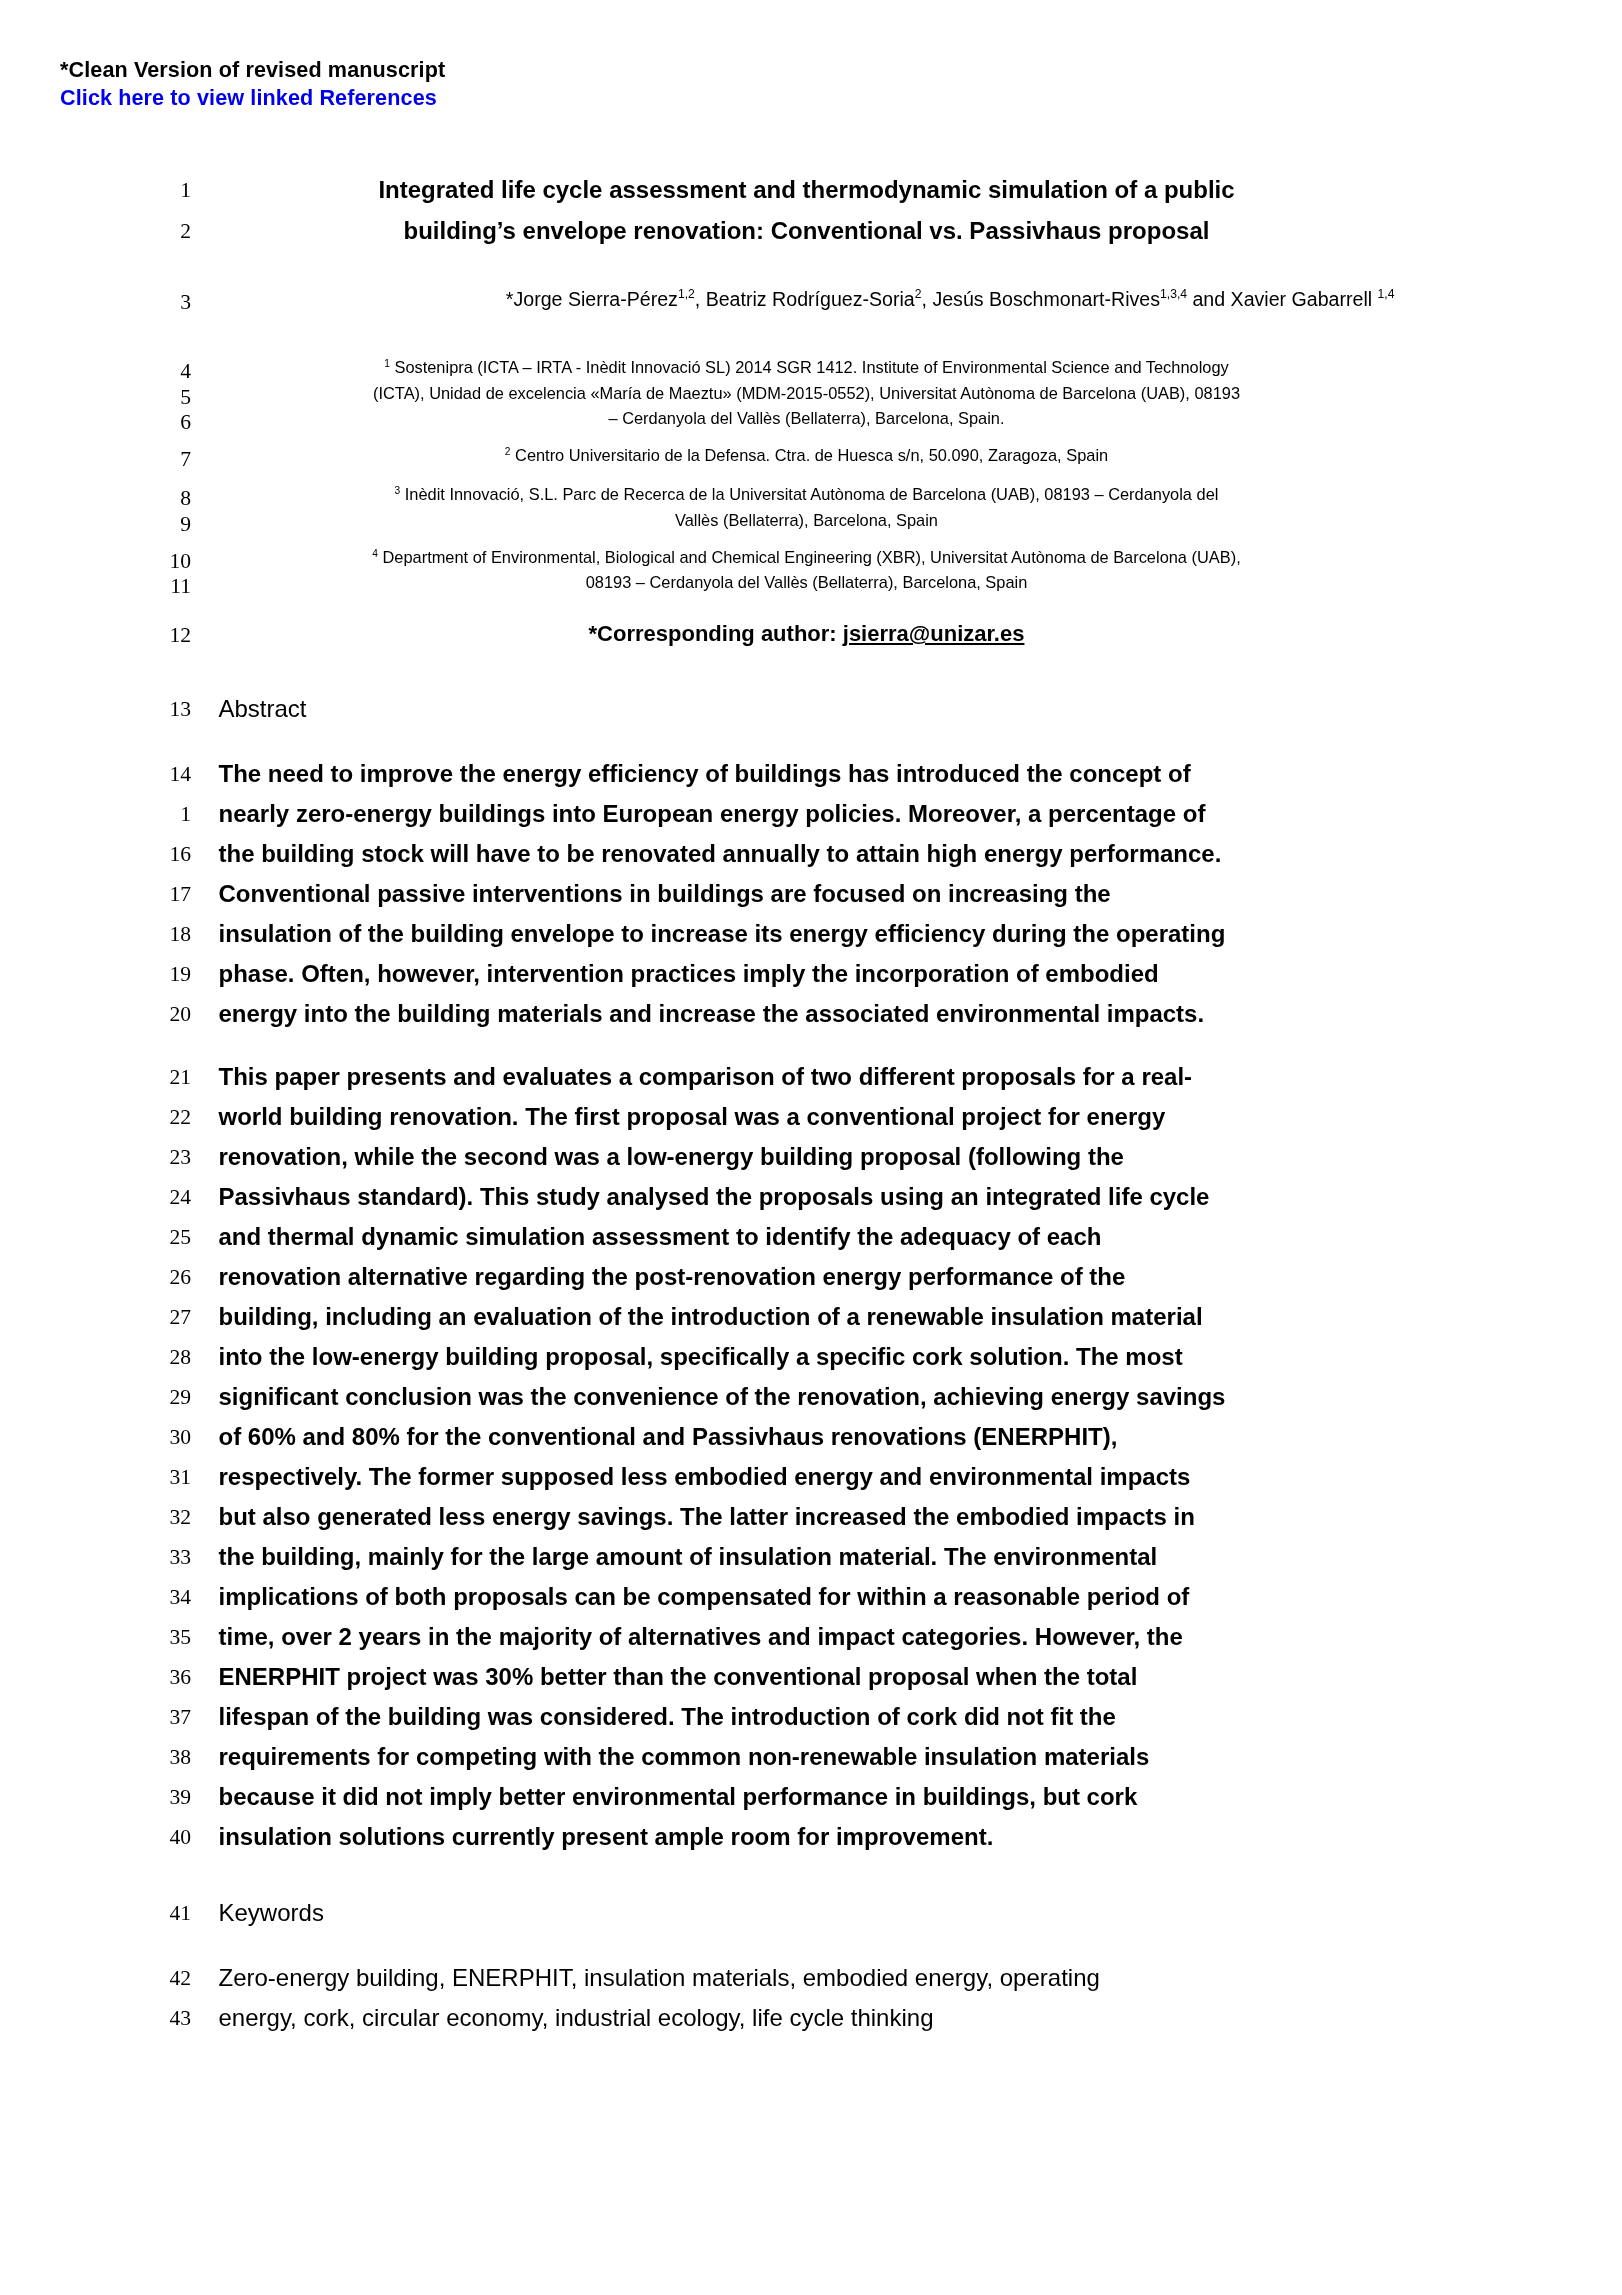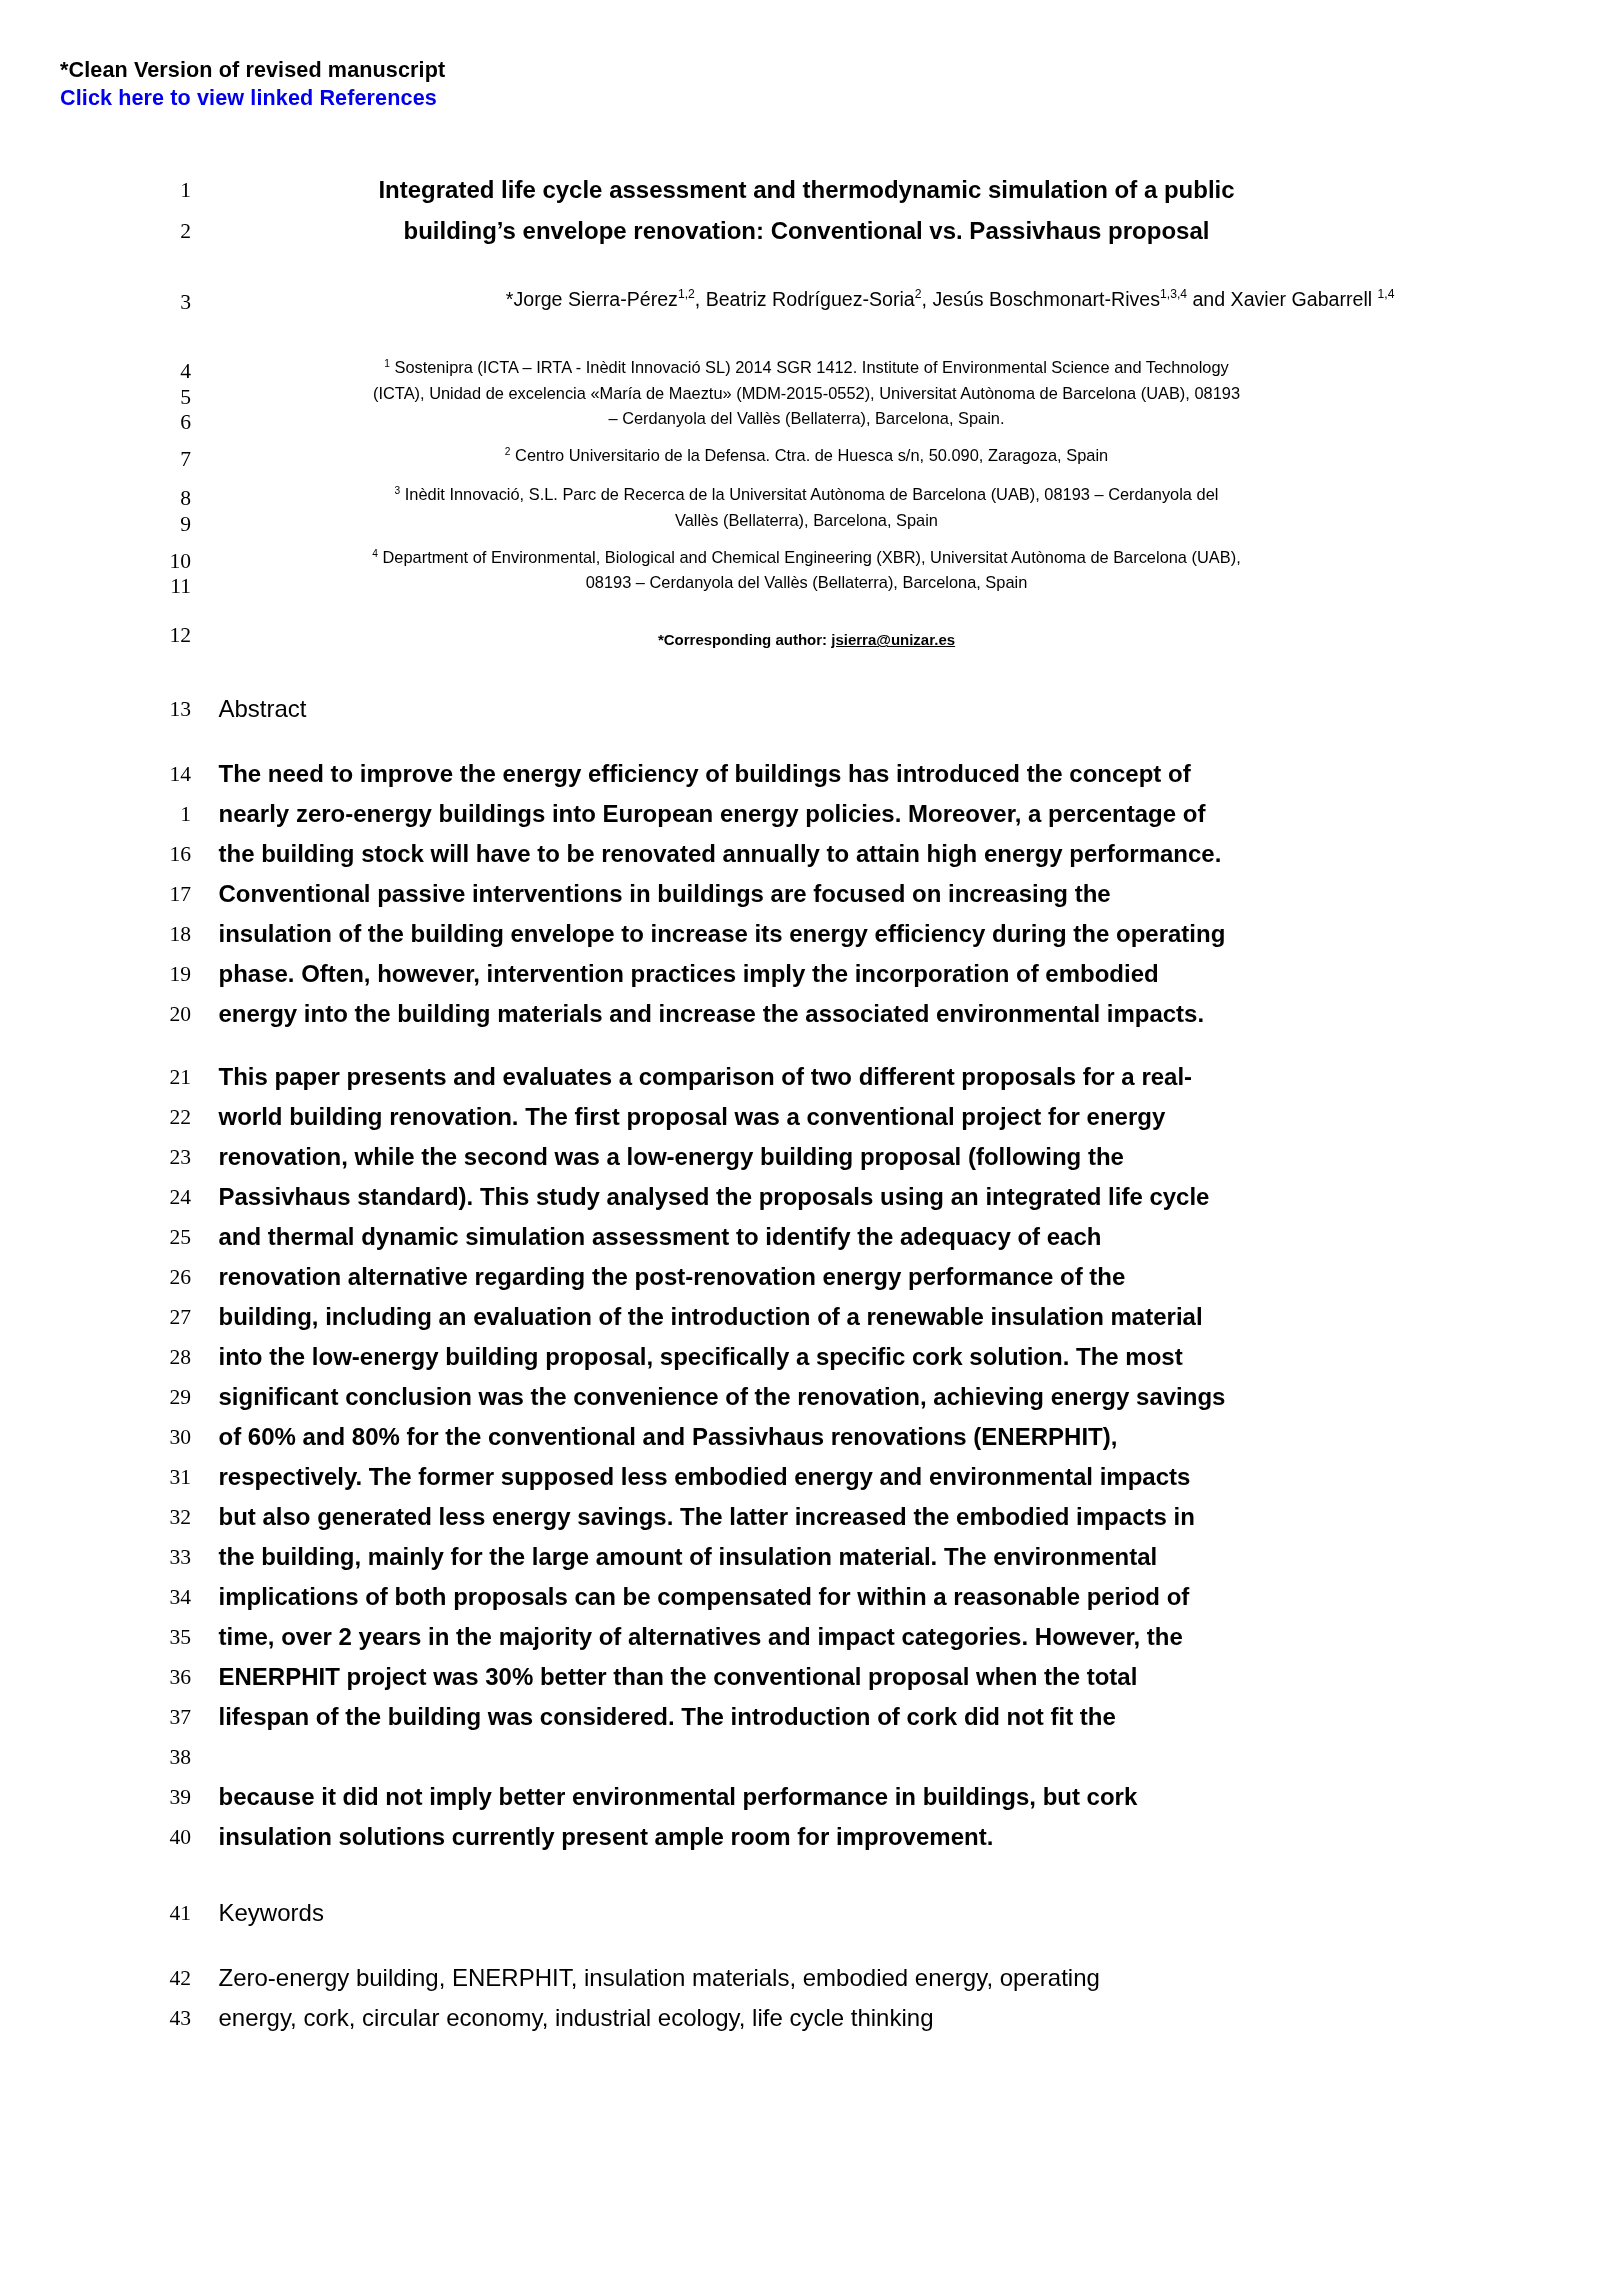--- a/index.html
+++ b/index.html
@@ -72,25 +72,24 @@
     text-align: right;
     line-height: 1.0;
     white-space: nowrap;
   }
   .affil {
     font-size: 16.4px;
     line-height: 1.0;
     text-align: center;
   }
   .corr {
-    font-size: 15px;
+    font-size: 22px;
     font-weight: bold;
     text-align: center;
     line-height: 1.0;
-    margin-top: 9px;
   }
   .corr .mail { font-weight: bold; text-decoration: underline; }
   .heading {
     font-size: 24px;
     font-weight: normal;
     line-height: 1.0;
   }
   .para {
     font-size: 24px;
     line-height: 1.0;
@@ -301,20 +300,21 @@
   <div class="lrow h-para">
     <div class="lnum">36</div>
     <div class="ltext para">ENERPHIT project was 30% better than the conventional proposal when the total</div>
   </div>
   <div class="lrow h-para">
     <div class="lnum">37</div>
     <div class="ltext para">lifespan of the building was considered. The introduction of cork did not fit the</div>
   </div>
   <div class="lrow h-para">
     <div class="lnum">38</div>
+    <div class="ltext para">requirements for competing with the common non-renewable insulation materials</div>
   </div>
   <div class="lrow h-para">
     <div class="lnum">39</div>
     <div class="ltext para">because it did not imply better environmental performance in buildings, but cork</div>
   </div>
   <div class="lrow h-para">
     <div class="lnum">40</div>
     <div class="ltext para last">insulation solutions currently present ample room for improvement.</div>
   </div>
 

